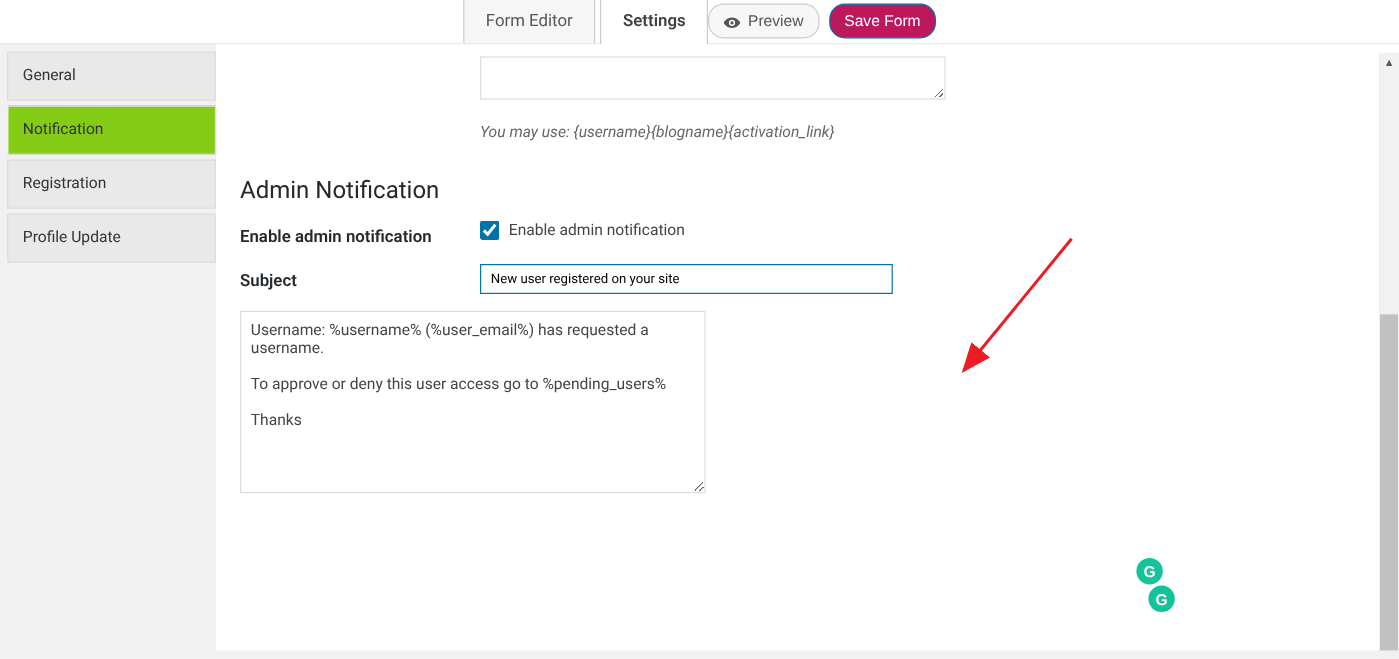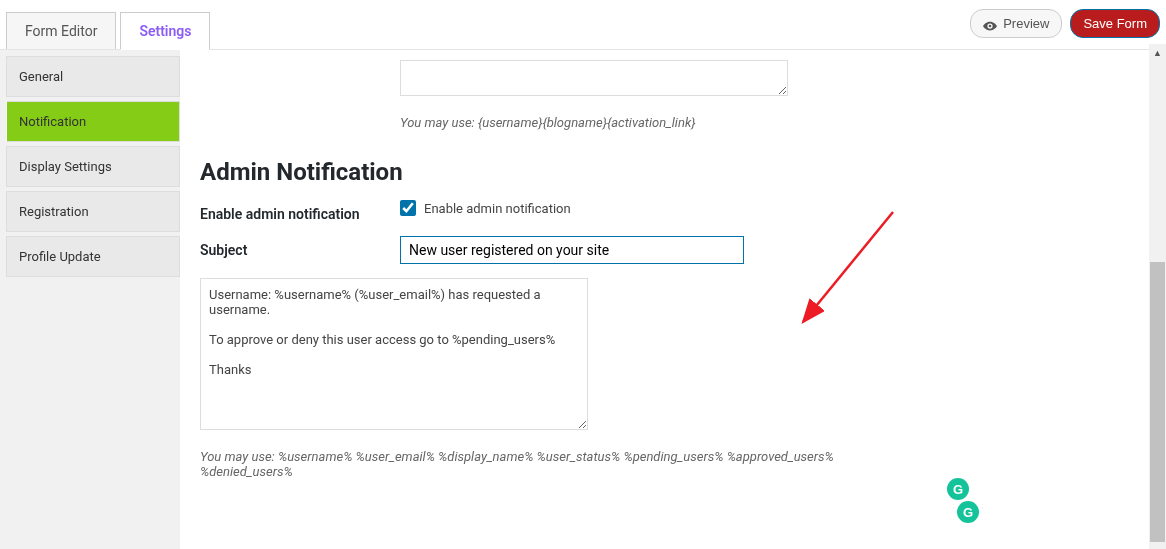--- a/index.html
+++ b/index.html
@@ -9,25 +9,25 @@
       color: #444;
       background: #f1f1f1;
       width: 1166px;
       height: 549px;
       overflow: hidden;
       position: relative;
     }
     .top-bar {
       display: flex;
       align-items: center;
-      justify-content: space-between;
+      justify-content: center;
       background: #fff;
       border-bottom: 1px solid #e5e5e5;
       padding: 4px 6px 0 6px;
-      height: 50px;
+      height: 37px;
     }
     .tabs {
       display: flex;
       gap: 4px;
       align-items: flex-end;
       height: 100%;
     }
     .tab {
       padding: 10px 18px;
       border: 1px solid #ccc;
@@ -36,42 +36,42 @@
       color: #555;
       cursor: pointer;
       font-size: 14px;
     }
     .tab.active {
       background: #fff;
       border-color: #ccc;
       border-bottom: 1px solid #fff;
       margin-bottom: -1px;
       font-weight: 600;
-      color: #8b5cf6;
+      color: #404040;
     }
     .top-actions {
       display: flex;
       gap: 8px;
       align-items: center;
       padding-bottom: 6px;
     }
     .btn {
       border-radius: 13px;
       padding: 6px 12px;
       font-size: 13px;
       cursor: pointer;
       display: inline-flex;
       align-items: center;
       gap: 6px;
       border: 1px solid #ccc;
       background: #f7f7f7;
       color: #555;
     }
     .btn-primary {
-      background: #b91c1c;
+      background: #be185d;
       border-color: #0073aa;
       color: #fff;
     }
     .eye-icon {
       display: inline-block;
       width: 14px;
       height: 10px;
     }
     .content-wrap {
       display: flex;
@@ -127,41 +127,41 @@
       font-family: inherit;
       font-size: 13px;
     }
     .helper {
       font-style: italic;
       font-size: 13px;
       color: #666;
       margin-top: 16px;
     }
     h2.section-title {
-      font-size: 24px;
+      font-size: 20px;
       color: #23282d;
       margin: 28px 0 10px 0;
-      font-weight: 700;
+      font-weight: 400;
     }
     .checkbox-row {
       display: flex;
       align-items: center;
       gap: 8px;
     }
     input[type="checkbox"] {
       width: 16px;
       height: 16px;
       accent-color: #0073aa;
     }
     input[type="text"] {
       width: 344px;
       padding: 5px 8px;
       border: 1px solid #0073aa;
       outline: none;
-      font-size: 14px;
+      font-size: 11px;
       font-family: inherit;
     }
     textarea.message {
       width: 388px;
       height: 152px;
       border: 1px solid #ddd;
       padding: 8px;
       font-size: 13px;
       font-family: inherit;
       resize: vertical;
@@ -237,21 +237,20 @@
       <span>Preview</span>
     </button>
     <button class="btn btn-primary">Save Form</button>
   </div>
 </div>
 
 <div class="content-wrap">
   <div class="sidebar">
     <div class="side-item">General</div>
     <div class="side-item active">Notification</div>
-    <div class="side-item">Display Settings</div>
     <div class="side-item">Registration</div>
     <div class="side-item">Profile Update</div>
   </div>
 
   <div class="main">
     <div class="field-row" style="margin-top:0;">
       <div class="field-label"></div>
       <div class="field-control">
         <textarea class="top-textarea" style=""></textarea>
         <div class="helper">You may use: {username}{blogname}{activation_link}</div>
@@ -277,21 +276,20 @@
       </div>
     </div>
 
     <div class="field-row">
       <div class="field-control">
         <textarea class="message" style="">Username: %username% (%user_email%) has requested a username.
 
 To approve or deny this user access go to %pending_users%
 
 Thanks</textarea>
-        <div class="helper">You may use: %username% %user_email% %display_name% %user_status% %pending_users% %approved_users% %denied_users%</div>
       </div>
     </div>
 
     <svg class="arrow" width="120" height="140">
       <defs>
         <marker id="arrowhead" markerWidth="10" markerHeight="8" refX="9" refY="4" orient="auto">
           <polygon points="0 0, 10 4, 0 8" fill="#ed1c24"></polygon>
         </marker>
       </defs>
       <line x1="105" y1="10" x2="15" y2="120" stroke="#ed1c24" stroke-width="2.5" marker-end="url(#arrowhead)"></line>

